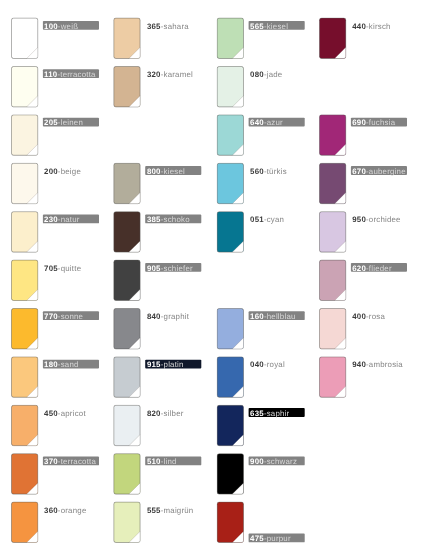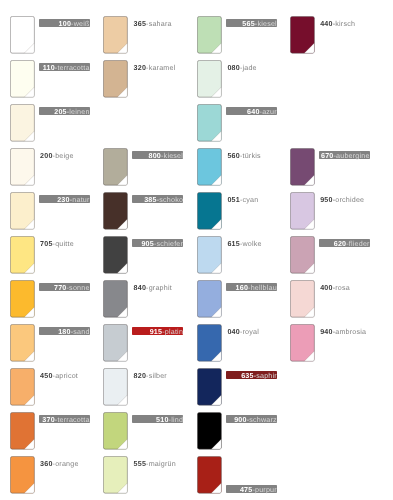--- a/index.html
+++ b/index.html
@@ -6,21 +6,21 @@
   html, body { margin: 0; padding: 0; }
   body {
     width: 393px;
     height: 500px;
     background: #ffffff;
     font-family: "Liberation Sans", sans-serif;
     overflow: hidden;
     -webkit-font-smoothing: antialiased;
     text-rendering: geometricPrecision;
   }
-  #chart { position: relative; width: 393px; height: 480px; text-align: right; }
+  #chart { position: relative; width: 393px; height: 480px; }
   .swatch-cell { position: absolute; width: 56px; height: 38px; }
   .chip { position: absolute; left: 0; top: 0; }
   .chip-svg { display: block; }
   .label {
     position: absolute;
     left: 29.1px;
     top: 2.9px;
     height: 8.4px;
     line-height: 11.4px;
     white-space: nowrap;
@@ -229,21 +229,21 @@
     </div>
 <div class="swatch-cell" style="left:103.4px;top:324.2px">
       <div class="chip" title="platin">
         <svg class="chip-svg" width="24.8" height="37.6" viewBox="0 0 24.8 37.6">
           <path d="M 2.4 0.4 L 22.4 0.4 Q 24.4 0.4 24.4 2.4 L 24.4 35.2 Q 24.4 37.2 22.4 37.2 L 2.4 37.2 Q 0.4 37.2 0.4 35.2 L 0.4 2.4 Q 0.4 0.4 2.4 0.4 Z" fill="#c6ccd1" stroke="rgba(90,88,85,0.32)" stroke-width="0.8"></path>
           <path d="M 14.2 37.2 L 24.4 27 L 24.4 35.2 Q 24.4 37.2 22.4 37.2 Z" fill="#ffffff"></path>
           <path d="M 14.2 37.2 L 24.4 27" stroke="rgba(90,80,70,0.28)" stroke-width="0.6" fill="none"></path>
           <path d="M 2.4 0.4 L 22.4 0.4 Q 24.4 0.4 24.4 2.4 L 24.4 35.2 Q 24.4 37.2 22.4 37.2 L 2.4 37.2 Q 0.4 37.2 0.4 35.2 L 0.4 2.4 Q 0.4 0.4 2.4 0.4 Z" fill="none" stroke="rgba(90,88,85,0.32)" stroke-width="0.8"></path>
         </svg>
       </div>
-      <div class="label badge" style="background:#b91c1c;"><span class="code" style="color:#ffffff">915</span><span class="nm" style="color:#d8d8d8">-</span><span class="nm" style="color:#d8d8d8">platin</span></div>
+      <div class="label badge" style="background:#0f172a;"><span class="code" style="color:#ffffff">915</span><span class="nm" style="color:#d8d8d8">-</span><span class="nm" style="color:#d8d8d8">platin</span></div>
     </div>
 <div class="swatch-cell" style="left:103.4px;top:368.2px">
       <div class="chip" title="silber">
         <svg class="chip-svg" width="24.8" height="37.6" viewBox="0 0 24.8 37.6">
           <path d="M 2.4 0.4 L 22.4 0.4 Q 24.4 0.4 24.4 2.4 L 24.4 35.2 Q 24.4 37.2 22.4 37.2 L 2.4 37.2 Q 0.4 37.2 0.4 35.2 L 0.4 2.4 Q 0.4 0.4 2.4 0.4 Z" fill="#eaeff2" stroke="rgba(90,88,85,0.32)" stroke-width="0.8"></path>
           <path d="M 14.2 37.2 L 24.4 27 L 24.4 35.2 Q 24.4 37.2 22.4 37.2 Z" fill="#ffffff"></path>
           <path d="M 14.2 37.2 L 24.4 27" stroke="rgba(90,80,70,0.28)" stroke-width="0.6" fill="none"></path>
           <path d="M 2.4 0.4 L 22.4 0.4 Q 24.4 0.4 24.4 2.4 L 24.4 35.2 Q 24.4 37.2 22.4 37.2 L 2.4 37.2 Q 0.4 37.2 0.4 35.2 L 0.4 2.4 Q 0.4 0.4 2.4 0.4 Z" fill="none" stroke="rgba(90,88,85,0.32)" stroke-width="0.8"></path>
         </svg>
       </div>
@@ -319,31 +319,20 @@
       <div class="chip" title="cyan">
         <svg class="chip-svg" width="24.8" height="37.6" viewBox="0 0 24.8 37.6">
           <path d="M 2.4 0.4 L 22.4 0.4 Q 24.4 0.4 24.4 2.4 L 24.4 35.2 Q 24.4 37.2 22.4 37.2 L 2.4 37.2 Q 0.4 37.2 0.4 35.2 L 0.4 2.4 Q 0.4 0.4 2.4 0.4 Z" fill="#067691" stroke="rgba(90,88,85,0.32)" stroke-width="0.8"></path>
           <path d="M 14.2 37.2 L 24.4 27 L 24.4 35.2 Q 24.4 37.2 22.4 37.2 Z" fill="#ffffff"></path>
           <path d="M 14.2 37.2 L 24.4 27" stroke="rgba(90,80,70,0.28)" stroke-width="0.6" fill="none"></path>
           <path d="M 2.4 0.4 L 22.4 0.4 Q 24.4 0.4 24.4 2.4 L 24.4 35.2 Q 24.4 37.2 22.4 37.2 L 2.4 37.2 Q 0.4 37.2 0.4 35.2 L 0.4 2.4 Q 0.4 0.4 2.4 0.4 Z" fill="none" stroke="rgba(90,88,85,0.32)" stroke-width="0.8"></path>
         </svg>
       </div>
       <div class="label plain" style=""><span class="code" style="color:#3c3c3c">051</span><span class="nm" style="color:#858585">-</span><span class="nm" style="color:#858585">cyan</span></div>
     </div>
-<div class="swatch-cell" style="left:197.2px;top:236.2px">
-      <div class="chip" title="wolke">
-        <svg class="chip-svg" width="24.8" height="37.6" viewBox="0 0 24.8 37.6">
-          <path d="M 2.4 0.4 L 22.4 0.4 Q 24.4 0.4 24.4 2.4 L 24.4 35.2 Q 24.4 37.2 22.4 37.2 L 2.4 37.2 Q 0.4 37.2 0.4 35.2 L 0.4 2.4 Q 0.4 0.4 2.4 0.4 Z" fill="#bdd9ef" stroke="rgba(90,88,85,0.32)" stroke-width="0.8"></path>
-          <path d="M 14.2 37.2 L 24.4 27 L 24.4 35.2 Q 24.4 37.2 22.4 37.2 Z" fill="#ffffff"></path>
-          <path d="M 14.2 37.2 L 24.4 27" stroke="rgba(90,80,70,0.28)" stroke-width="0.6" fill="none"></path>
-          <path d="M 2.4 0.4 L 22.4 0.4 Q 24.4 0.4 24.4 2.4 L 24.4 35.2 Q 24.4 37.2 22.4 37.2 L 2.4 37.2 Q 0.4 37.2 0.4 35.2 L 0.4 2.4 Q 0.4 0.4 2.4 0.4 Z" fill="none" stroke="rgba(90,88,85,0.32)" stroke-width="0.8"></path>
-        </svg>
-      </div>
-      <div class="label plain" style=""><span class="code" style="color:#3c3c3c">615</span><span class="nm" style="color:#858585">-</span><span class="nm" style="color:#858585">wolke</span></div>
-    </div>
 <div class="swatch-cell" style="left:197.2px;top:280.2px">
       <div class="chip" title="hellblau">
         <svg class="chip-svg" width="24.8" height="37.6" viewBox="0 0 24.8 37.6">
           <path d="M 2.4 0.4 L 22.4 0.4 Q 24.4 0.4 24.4 2.4 L 24.4 35.2 Q 24.4 37.2 22.4 37.2 L 2.4 37.2 Q 0.4 37.2 0.4 35.2 L 0.4 2.4 Q 0.4 0.4 2.4 0.4 Z" fill="#94aede" stroke="rgba(90,88,85,0.32)" stroke-width="0.8"></path>
           <path d="M 14.2 37.2 L 24.4 27 L 24.4 35.2 Q 24.4 37.2 22.4 37.2 Z" fill="#ffffff"></path>
           <path d="M 14.2 37.2 L 24.4 27" stroke="rgba(90,80,70,0.28)" stroke-width="0.6" fill="none"></path>
           <path d="M 2.4 0.4 L 22.4 0.4 Q 24.4 0.4 24.4 2.4 L 24.4 35.2 Q 24.4 37.2 22.4 37.2 L 2.4 37.2 Q 0.4 37.2 0.4 35.2 L 0.4 2.4 Q 0.4 0.4 2.4 0.4 Z" fill="none" stroke="rgba(90,88,85,0.32)" stroke-width="0.8"></path>
         </svg>
       </div>
       <div class="label badge" style="background:#828282;"><span class="code" style="color:#ffffff">160</span><span class="nm" style="color:#d8d8d8">-</span><span class="nm" style="color:#d8d8d8">hellblau</span></div>
@@ -361,21 +350,21 @@
     </div>
 <div class="swatch-cell" style="left:197.2px;top:368.2px">
       <div class="chip" title="saphir">
         <svg class="chip-svg" width="24.8" height="37.6" viewBox="0 0 24.8 37.6">
           <path d="M 2.4 0.4 L 22.4 0.4 Q 24.4 0.4 24.4 2.4 L 24.4 35.2 Q 24.4 37.2 22.4 37.2 L 2.4 37.2 Q 0.4 37.2 0.4 35.2 L 0.4 2.4 Q 0.4 0.4 2.4 0.4 Z" fill="#13265c" stroke="rgba(90,88,85,0.32)" stroke-width="0.8"></path>
           <path d="M 14.2 37.2 L 24.4 27 L 24.4 35.2 Q 24.4 37.2 22.4 37.2 Z" fill="#ffffff"></path>
           <path d="M 14.2 37.2 L 24.4 27" stroke="rgba(90,80,70,0.28)" stroke-width="0.6" fill="none"></path>
           <path d="M 2.4 0.4 L 22.4 0.4 Q 24.4 0.4 24.4 2.4 L 24.4 35.2 Q 24.4 37.2 22.4 37.2 L 2.4 37.2 Q 0.4 37.2 0.4 35.2 L 0.4 2.4 Q 0.4 0.4 2.4 0.4 Z" fill="none" stroke="rgba(90,88,85,0.32)" stroke-width="0.8"></path>
         </svg>
       </div>
-      <div class="label badge" style="background:#7f1d1d;"><span class="code" style="color:#ffffff">635</span><span class="nm" style="color:#d8d8d8">-</span><span class="nm" style="color:#d8d8d8">saphir</span></div>
+      <div class="label badge" style="background:#000000;"><span class="code" style="color:#ffffff">635</span><span class="nm" style="color:#d8d8d8">-</span><span class="nm" style="color:#d8d8d8">saphir</span></div>
     </div>
 <div class="swatch-cell" style="left:197.2px;top:412.2px">
       <div class="chip" title="schwarz">
         <svg class="chip-svg" width="24.8" height="37.6" viewBox="0 0 24.8 37.6">
           <path d="M 2.4 0.4 L 22.4 0.4 Q 24.4 0.4 24.4 2.4 L 24.4 35.2 Q 24.4 37.2 22.4 37.2 L 2.4 37.2 Q 0.4 37.2 0.4 35.2 L 0.4 2.4 Q 0.4 0.4 2.4 0.4 Z" fill="#000000" stroke="rgba(90,88,85,0.32)" stroke-width="0.8"></path>
           <path d="M 14.2 37.2 L 24.4 27 L 24.4 35.2 Q 24.4 37.2 22.4 37.2 Z" fill="#ffffff"></path>
           <path d="M 14.2 37.2 L 24.4 27" stroke="rgba(90,80,70,0.28)" stroke-width="0.6" fill="none"></path>
           <path d="M 2.4 0.4 L 22.4 0.4 Q 24.4 0.4 24.4 2.4 L 24.4 35.2 Q 24.4 37.2 22.4 37.2 L 2.4 37.2 Q 0.4 37.2 0.4 35.2 L 0.4 2.4 Q 0.4 0.4 2.4 0.4 Z" fill="none" stroke="rgba(90,88,85,0.32)" stroke-width="0.8"></path>
         </svg>
       </div>
@@ -395,20 +384,31 @@
 <div class="swatch-cell" style="left:290px;top:16.2px">
       <div class="chip" title="kirsch">
         <svg class="chip-svg" width="24.8" height="37.6" viewBox="0 0 24.8 37.6">
           <path d="M 2.4 0.4 L 22.4 0.4 Q 24.4 0.4 24.4 2.4 L 24.4 35.2 Q 24.4 37.2 22.4 37.2 L 2.4 37.2 Q 0.4 37.2 0.4 35.2 L 0.4 2.4 Q 0.4 0.4 2.4 0.4 Z" fill="#760e2c" stroke="rgba(90,88,85,0.32)" stroke-width="0.8"></path>
           <path d="M 14.2 37.2 L 24.4 27 L 24.4 35.2 Q 24.4 37.2 22.4 37.2 Z" fill="#ffffff"></path>
           <path d="M 14.2 37.2 L 24.4 27" stroke="rgba(90,80,70,0.28)" stroke-width="0.6" fill="none"></path>
           <path d="M 2.4 0.4 L 22.4 0.4 Q 24.4 0.4 24.4 2.4 L 24.4 35.2 Q 24.4 37.2 22.4 37.2 L 2.4 37.2 Q 0.4 37.2 0.4 35.2 L 0.4 2.4 Q 0.4 0.4 2.4 0.4 Z" fill="none" stroke="rgba(90,88,85,0.32)" stroke-width="0.8"></path>
         </svg>
       </div>
       <div class="label plain" style=""><span class="code" style="color:#3c3c3c">440</span><span class="nm" style="color:#858585">-</span><span class="nm" style="color:#858585">kirsch</span></div>
+    </div>
+<div class="swatch-cell" style="left:290px;top:104.2px">
+      <div class="chip" title="fuchsia">
+        <svg class="chip-svg" width="24.8" height="37.6" viewBox="0 0 24.8 37.6">
+          <path d="M 2.4 0.4 L 22.4 0.4 Q 24.4 0.4 24.4 2.4 L 24.4 35.2 Q 24.4 37.2 22.4 37.2 L 2.4 37.2 Q 0.4 37.2 0.4 35.2 L 0.4 2.4 Q 0.4 0.4 2.4 0.4 Z" fill="#a12777" stroke="rgba(90,88,85,0.32)" stroke-width="0.8"></path>
+          <path d="M 14.2 37.2 L 24.4 27 L 24.4 35.2 Q 24.4 37.2 22.4 37.2 Z" fill="#ffffff"></path>
+          <path d="M 14.2 37.2 L 24.4 27" stroke="rgba(90,80,70,0.28)" stroke-width="0.6" fill="none"></path>
+          <path d="M 2.4 0.4 L 22.4 0.4 Q 24.4 0.4 24.4 2.4 L 24.4 35.2 Q 24.4 37.2 22.4 37.2 L 2.4 37.2 Q 0.4 37.2 0.4 35.2 L 0.4 2.4 Q 0.4 0.4 2.4 0.4 Z" fill="none" stroke="rgba(90,88,85,0.32)" stroke-width="0.8"></path>
+        </svg>
+      </div>
+      <div class="label badge" style="background:#828282;"><span class="code" style="color:#ffffff">690</span><span class="nm" style="color:#d8d8d8">-</span><span class="nm" style="color:#d8d8d8">fuchsia</span></div>
     </div>
 <div class="swatch-cell" style="left:290px;top:148.2px">
       <div class="chip" title="aubergine">
         <svg class="chip-svg" width="24.8" height="37.6" viewBox="0 0 24.8 37.6">
           <path d="M 2.4 0.4 L 22.4 0.4 Q 24.4 0.4 24.4 2.4 L 24.4 35.2 Q 24.4 37.2 22.4 37.2 L 2.4 37.2 Q 0.4 37.2 0.4 35.2 L 0.4 2.4 Q 0.4 0.4 2.4 0.4 Z" fill="#764a72" stroke="rgba(90,88,85,0.32)" stroke-width="0.8"></path>
           <path d="M 14.2 37.2 L 24.4 27 L 24.4 35.2 Q 24.4 37.2 22.4 37.2 Z" fill="#ffffff"></path>
           <path d="M 14.2 37.2 L 24.4 27" stroke="rgba(90,80,70,0.28)" stroke-width="0.6" fill="none"></path>
           <path d="M 2.4 0.4 L 22.4 0.4 Q 24.4 0.4 24.4 2.4 L 24.4 35.2 Q 24.4 37.2 22.4 37.2 L 2.4 37.2 Q 0.4 37.2 0.4 35.2 L 0.4 2.4 Q 0.4 0.4 2.4 0.4 Z" fill="none" stroke="rgba(90,88,85,0.32)" stroke-width="0.8"></path>
         </svg>
       </div>

